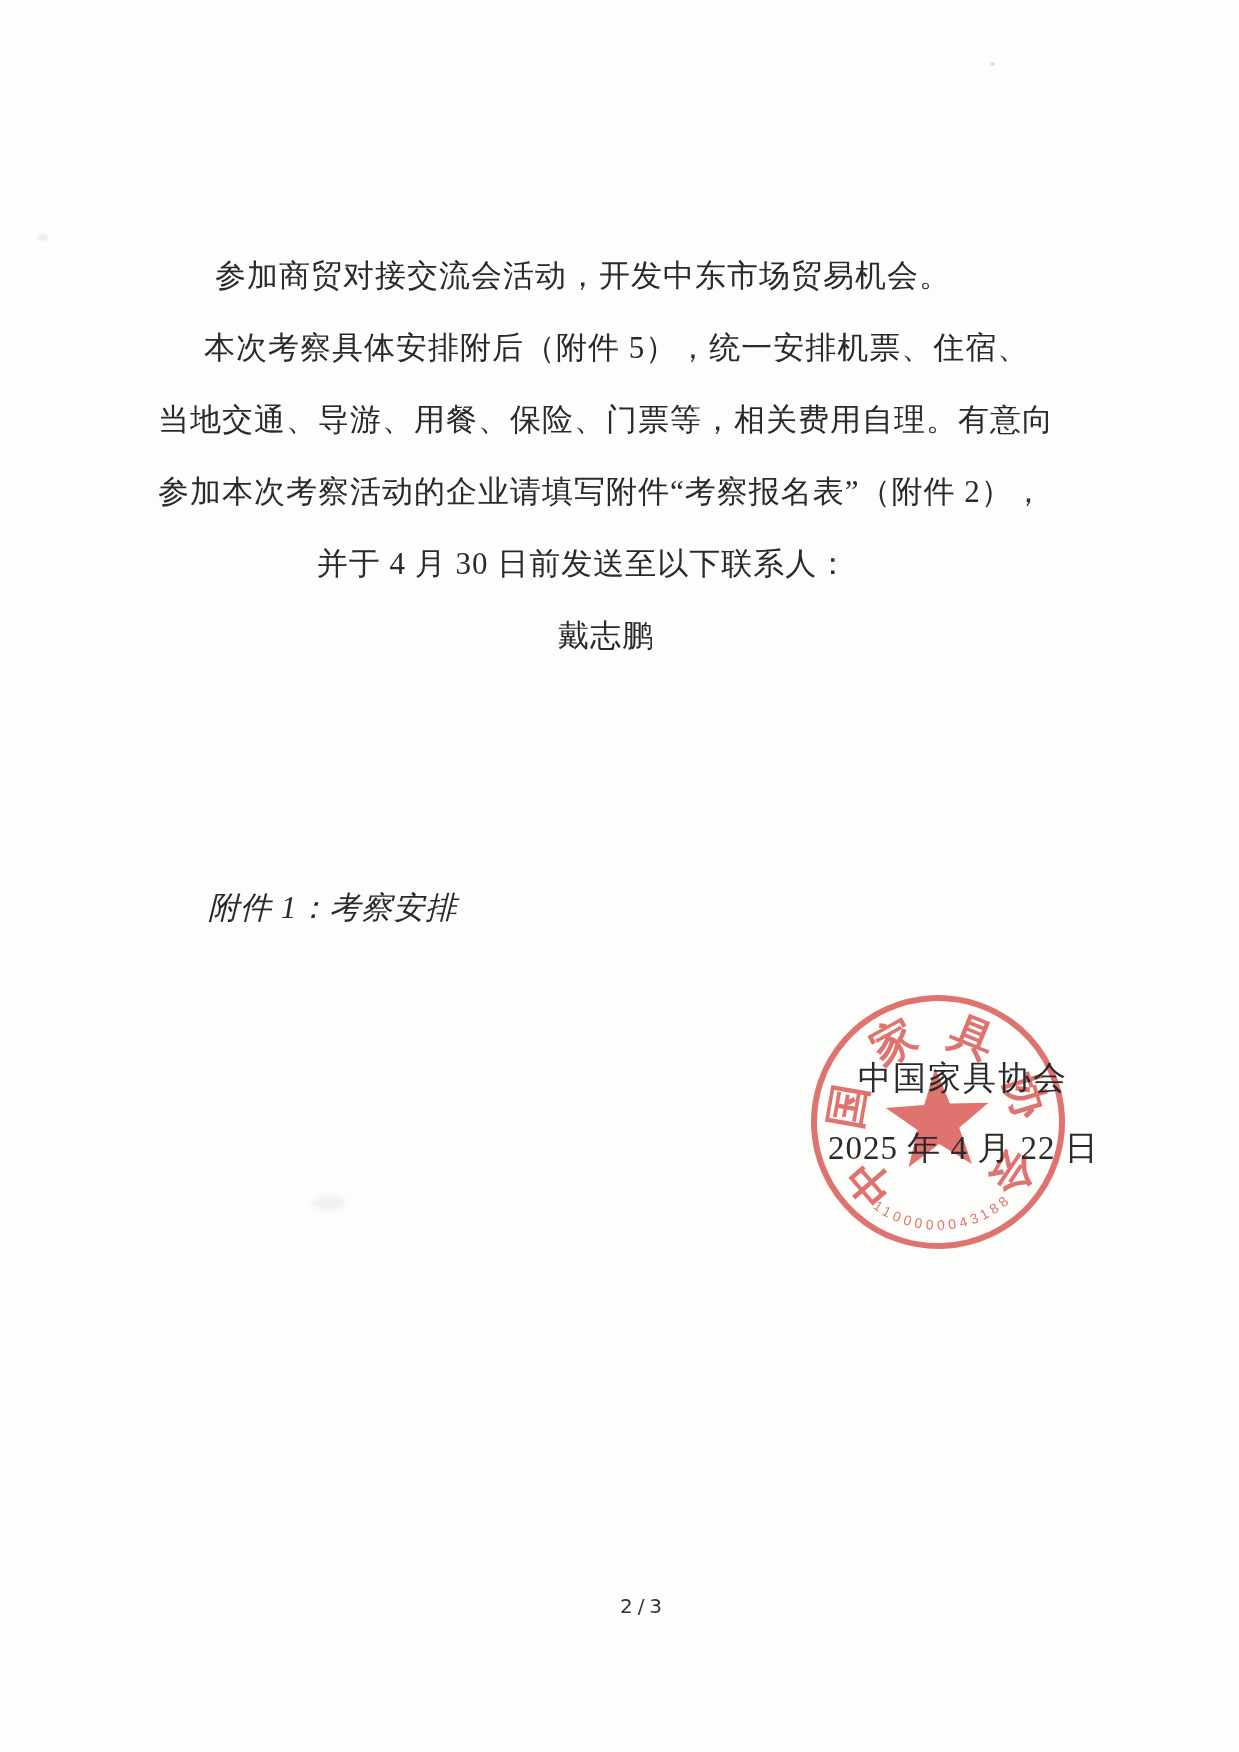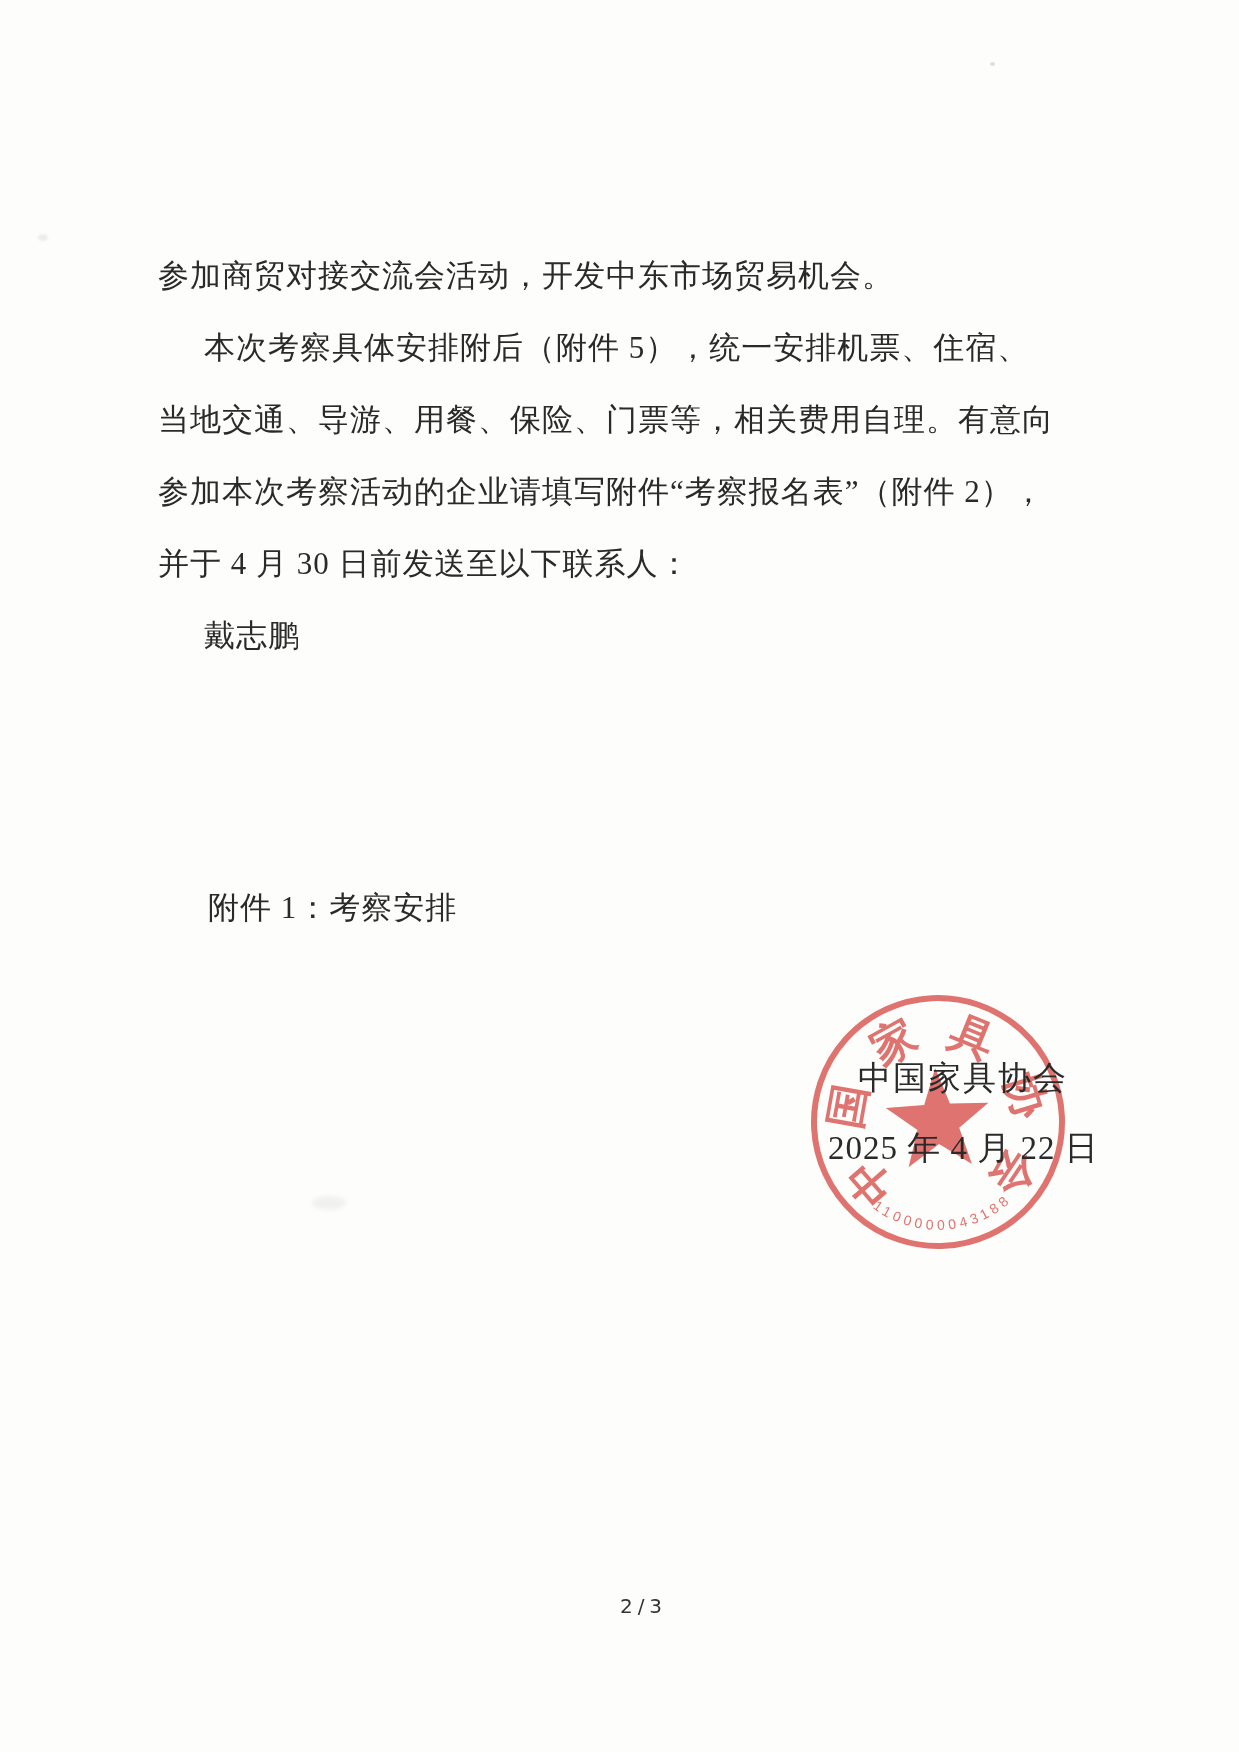--- a/index.html
+++ b/index.html
@@ -9,27 +9,27 @@
     margin:0 auto;
     background:#fdfdfc;
     overflow:hidden;
     font-family:"Liberation Serif","DejaVu Serif",serif;
     color:#2a2a2a;
   }
   .bodytext{
     position:absolute;left:158px;top:240px;width:850px;
     font-size:31px;line-height:72px;letter-spacing:1px;
   }
-  .bodytext .line{white-space:nowrap;}
+  .bodytext .line{white-space:nowrap;text-align:center;}
   .line.indent{padding-left:46px;}
   .attachments{
     position:absolute;left:158px;top:872px;width:700px;
     font-size:31px;line-height:72px;letter-spacing:1px;
   }
-  .attachments .line{white-space:nowrap;padding-left:50px;}
+  .attachments .line{white-space:nowrap;padding-left:50px;font-style:italic;}
   .sig-org{
     position:absolute;left:858px;top:1056px;z-index:3;
     font-size:33px;letter-spacing:2px;white-space:nowrap;
   }
   .sig-date{
     position:absolute;left:828px;top:1126px;z-index:3;
     font-size:33px;letter-spacing:1px;white-space:nowrap;
   }
   .stamp-svg{
     position:absolute;left:798px;top:982px;z-index:1;

